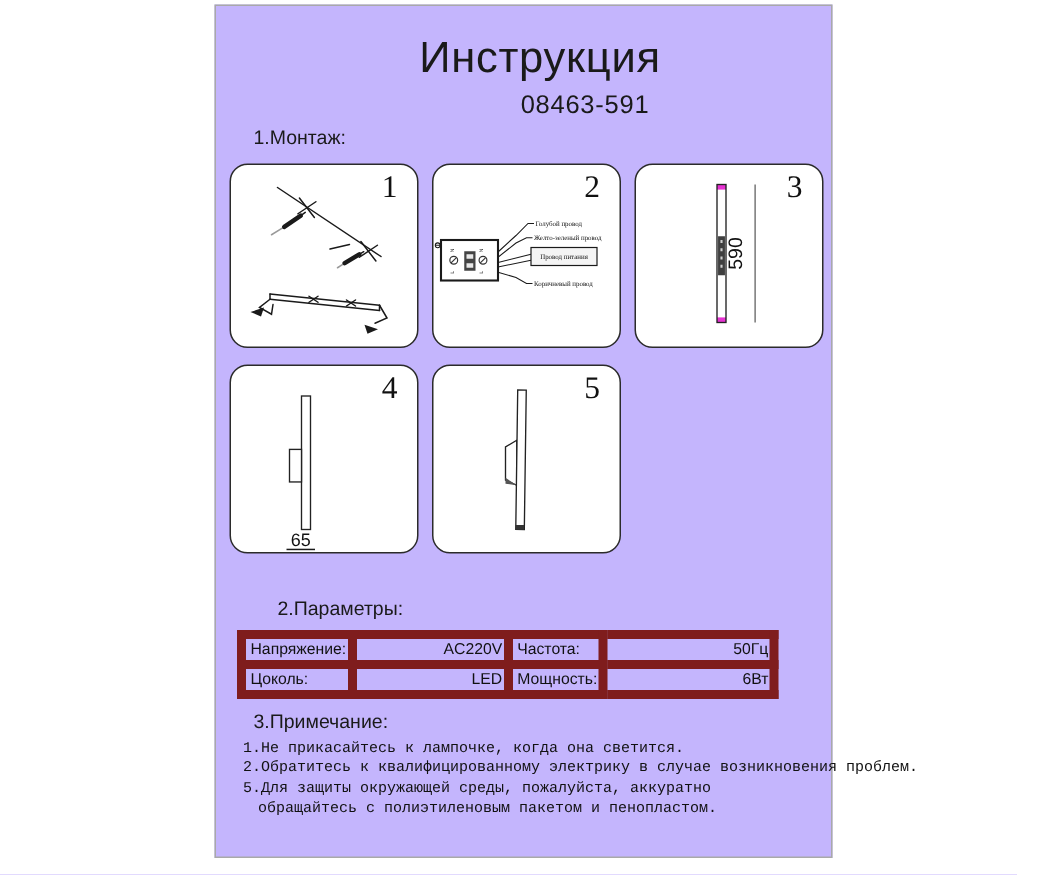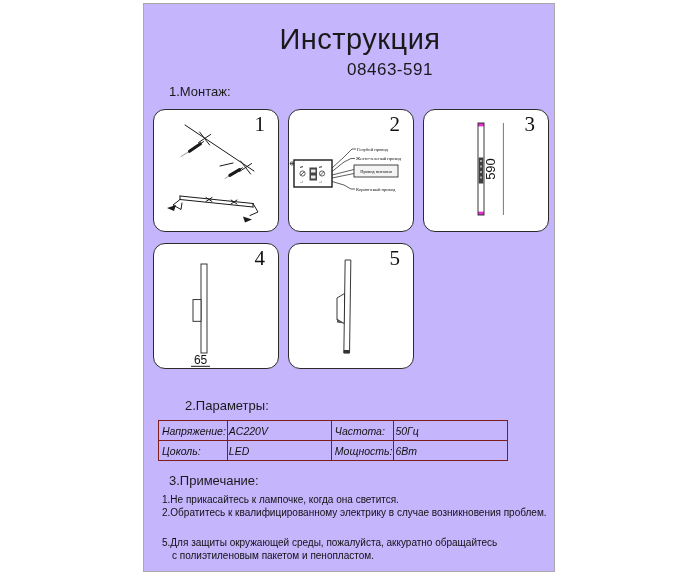--- a/index.html
+++ b/index.html
@@ -27,27 +27,27 @@
   .fig-number{
     position:absolute;top:2px;right:13px;
     font-family:"Liberation Serif",serif;font-size:21px;color:#111;
   }
   .fig svg{position:absolute;left:0;top:0;}
   .params-table{
     position:absolute;left:14px;top:416px;border-collapse:collapse;
     font-size:10.5px;color:#111;table-layout:fixed;
   }
   .params-table td{
-    border:1px solid #7f1d1d;height:20px;padding:1px;box-sizing:border-box;font-style:italic;
+    border:6px solid #7f1d1d;height:20px;padding:1px;box-sizing:border-box;
   }
   .params-table td.lbl{text-align:left;padding-left:3px;}
-  .params-table td.val{text-align:left;}
-  .notes-list{position:absolute;left:18px;top:489px;font-size:10px;line-height:13.3px;color:#111;}
+  .params-table td.val{text-align:right;}
+  .notes-list{position:absolute;left:18px;top:489px;font-size:10px;line-height:13.3px;color:#111;font-family:Liberation Mono, monospace;}
   .note-item{padding-left:10px;text-indent:-10px;white-space:nowrap;}
-  .note-item.wrap{white-space:normal;max-width:330px;margin-top:16px;}
+  .note-item.wrap{white-space:normal;max-width:330px;}
   text{fill:#111;}
 </style>
 </head>
 <body>
 
 <div class="page">
 
   <div class="abs doc-title">Инструкция</div>
   <div class="abs doc-model">08463-591</div>
 

